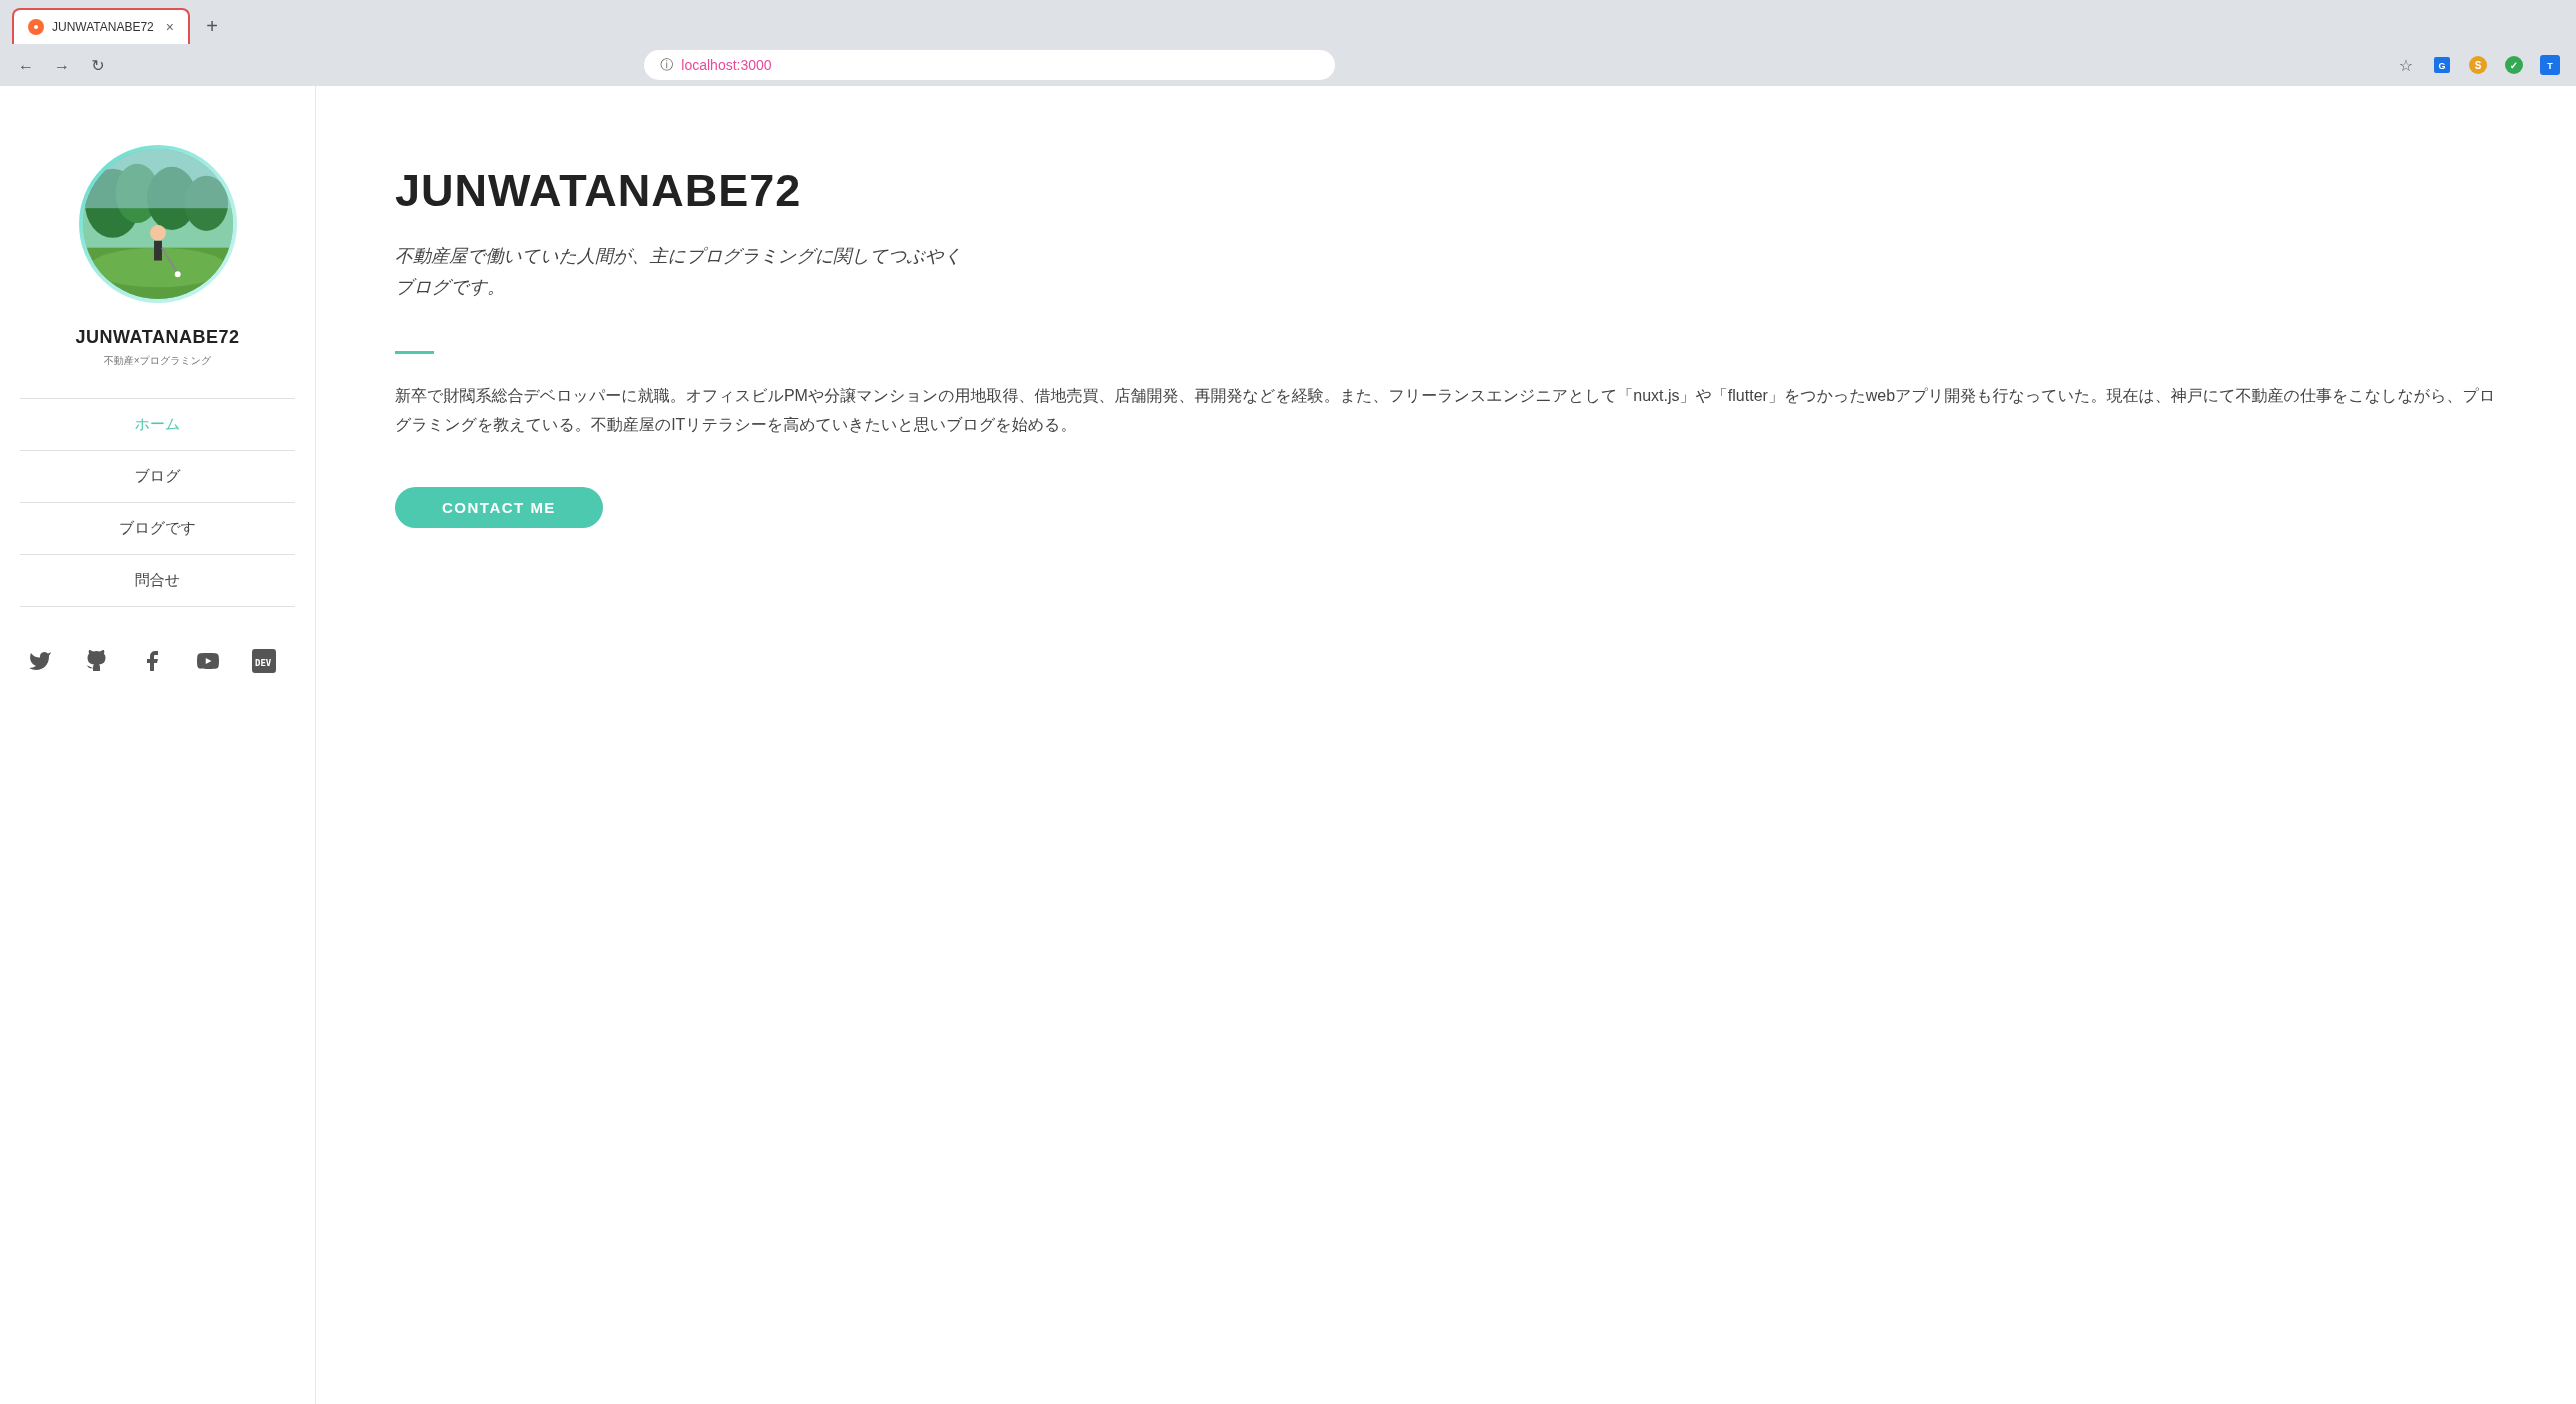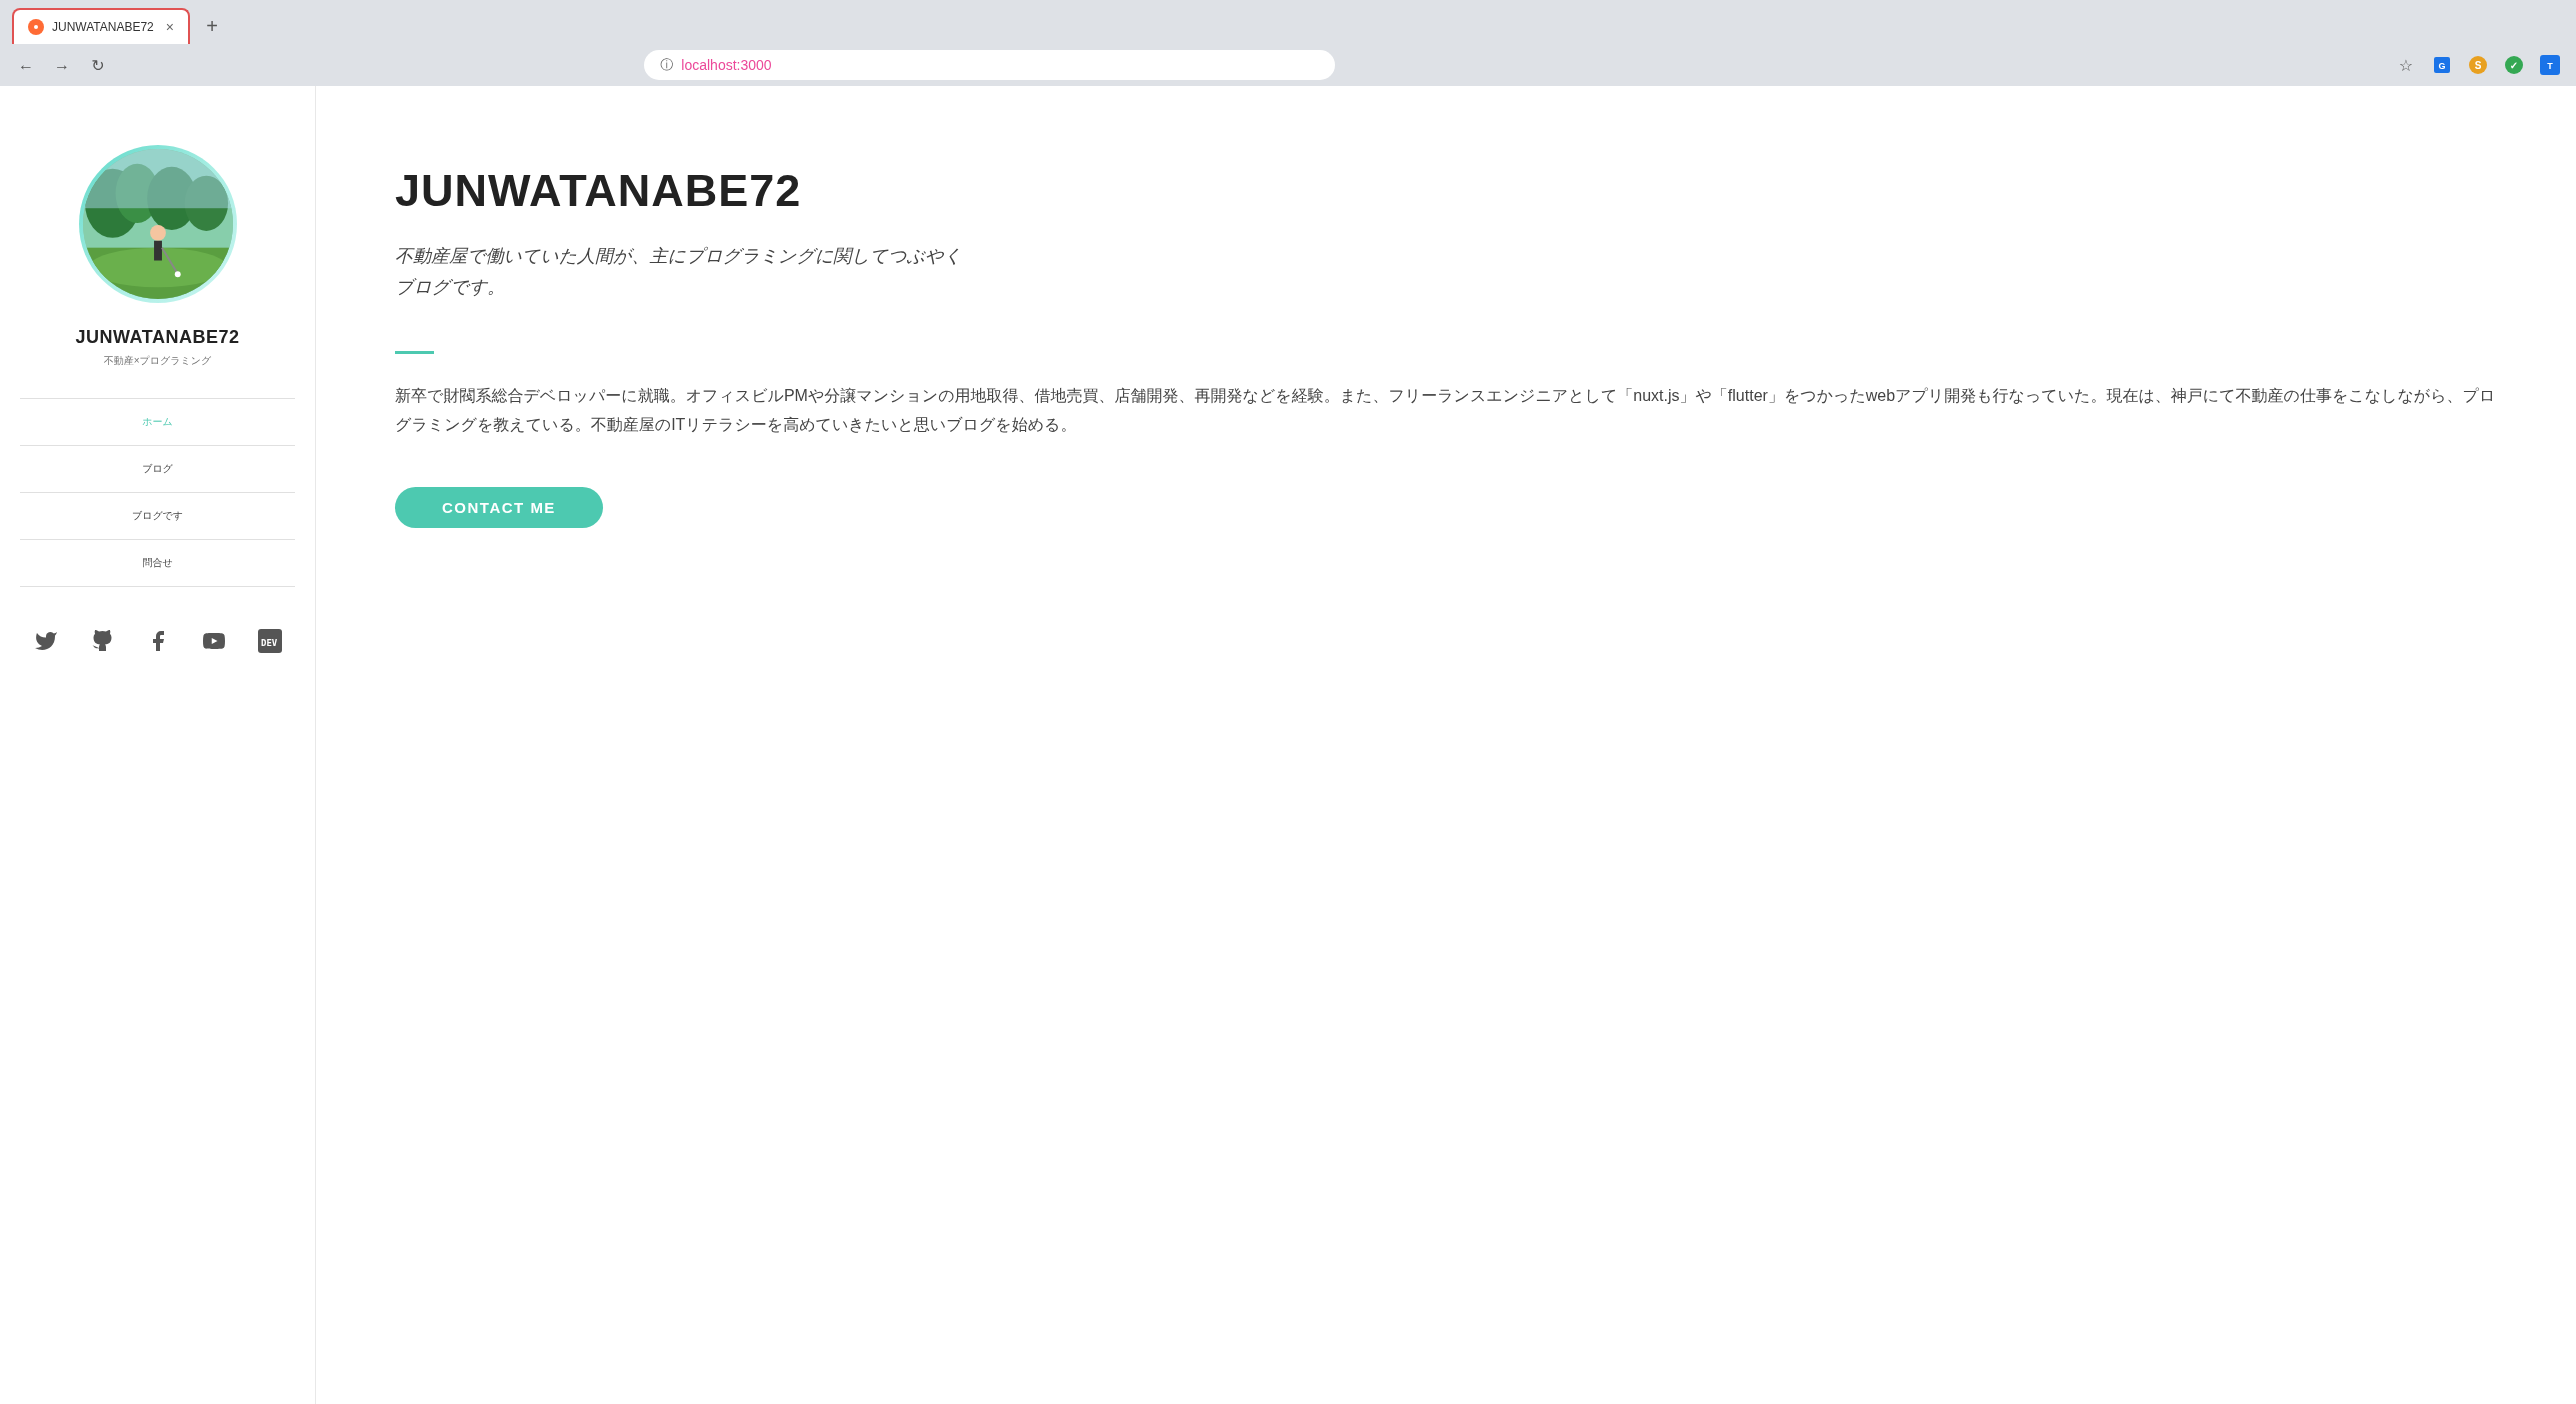--- a/index.html
+++ b/index.html
@@ -174,40 +174,40 @@
     .sidebar-nav {
       width: 100%;
       border-top: 1px solid #e0e0e0;
     }
     .nav-item {
       display: block;
       width: 100%;
       text-align: center;
       padding: 16px 0;
       border-bottom: 1px solid #e0e0e0;
-      font-size: 10px;
+      font-size: 15px;
       color: #444;
       text-decoration: none;
       cursor: pointer;
     }
     .nav-item.active {
       color: #4dc9b0;
     }
 
     .social-icons {
       display: flex;
       gap: 20px;
       margin-top: 36px;
     }
     .social-icon {
       width: 36px;
       height: 36px;
       display: flex;
       align-items: center;
-      justify-content: center;
+      justify-content: flex-start;
       cursor: pointer;
     }
 
     
     .main-content {
       flex: 1;
       padding: 79px 79px 59px;
       background: white;
     }
 

